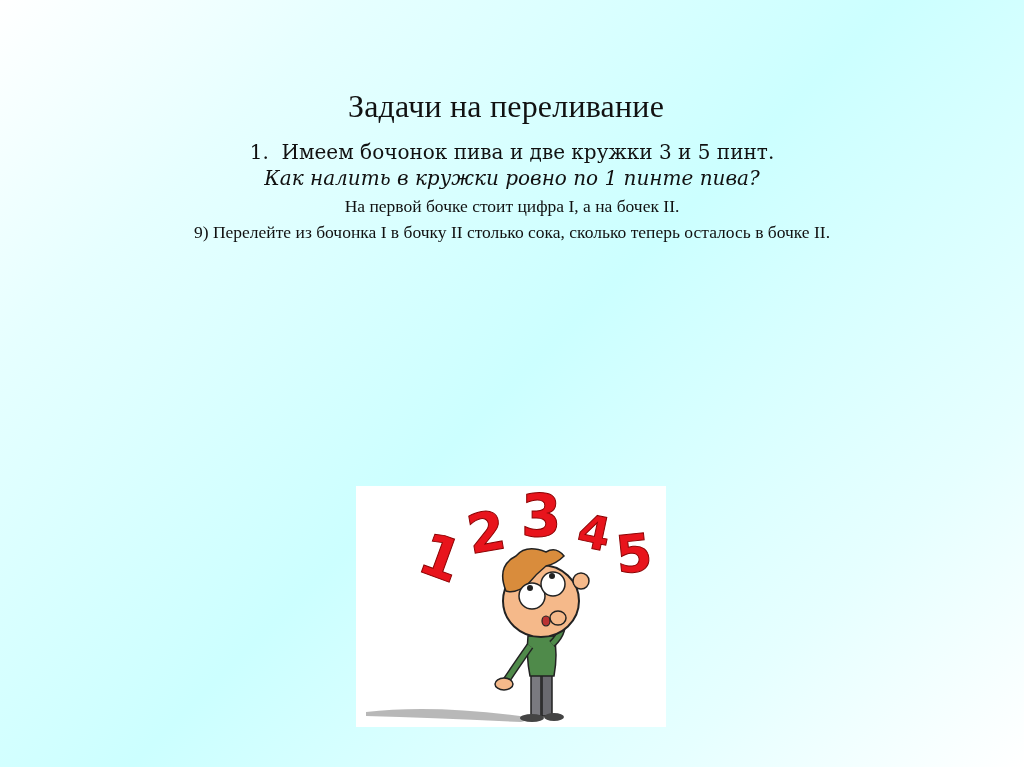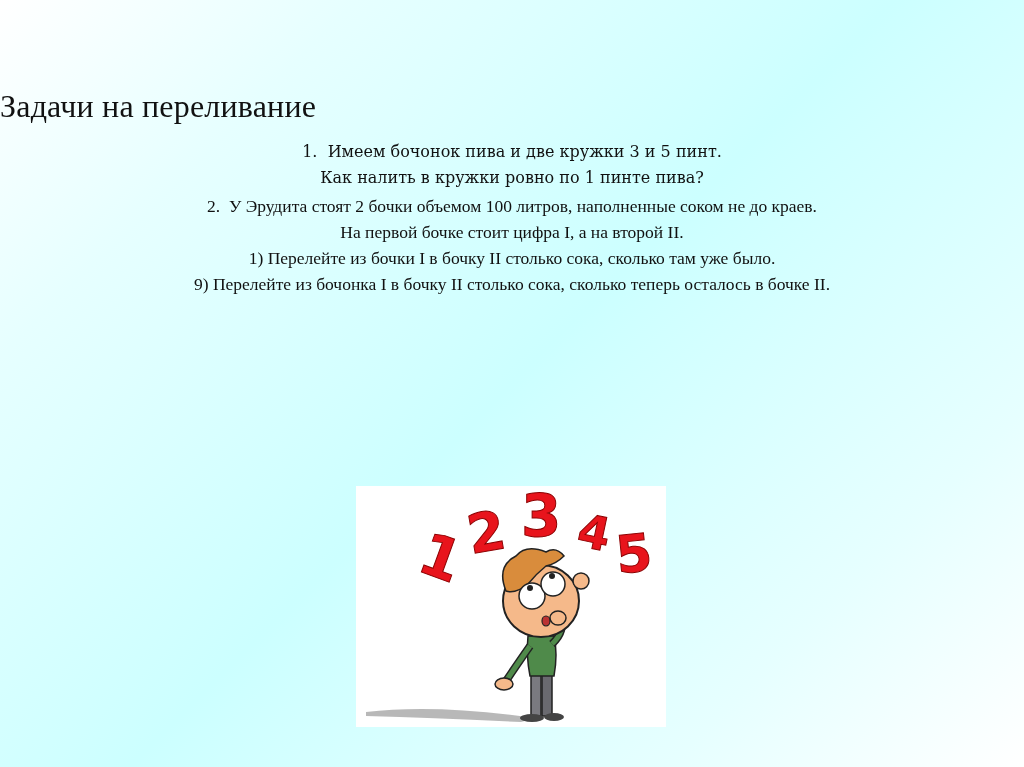--- a/index.html
+++ b/index.html
@@ -4,55 +4,51 @@
   <style>
     html, body { margin: 0; padding: 0; }
     body {
       width: 1024px; height: 767px; overflow: hidden; position: relative;
       background: linear-gradient(135deg, #ffffff 0%, #e6ffff 20%, #ccffff 50%, #e6ffff 80%, #ffffff 100%);
       font-family: "DejaVu Serif", "Liberation Serif", serif;
       color: #111;
     }
     .slide-title {
       position: absolute; left: 0; width: 964px; top: 88px;
-      font-size: 32px; font-weight: normal; margin: 0;
+      text-align: center; font-size: 32px; font-weight: normal; margin: 0;
       font-family: "Liberation Serif", "DejaVu Serif", serif;
       letter-spacing: 0.2px;
+      padding-left: 24px;
     }
     .body-text {
       position: absolute; left: 120px; width: 784px; top: 140px;
       text-align: center; font-size: 17.5px; line-height: 24px;
       font-family: "Liberation Serif", "DejaVu Serif", serif;
     }
     .body-text p { margin: 0 0 2px 0; }
-    .body-text p.gap { margin-bottom: 4px; }
-    .p1 { font-family: "DejaVu Serif", serif; font-size: 16px; }
+    .body-text p.gap { margin-bottom: 4px; font-style: italic; }
+    .p1 { font-family: "DejaVu Serif", serif; font-size: 20px; }
     .illustration {
       position: absolute; left: 356px; top: 486px; width: 310px; height: 241px;
       background: #ffffff;
     }
     .illustration svg { display: block; }
   </style>
 </head>
 <body>
 
 <h1 class="slide-title">Задачи на переливание</h1>
 
 <div class="body-text">
   <p class="p1">
     <span>1.</span>&nbsp;
     <span>Имеем бочонок пива и две кружки 3 и 5 пинт.</span>
   </p>
   <p class="p1 gap">Как налить в кружки ровно по 1 пинте пива?</p>
-  <p>
-    <span>2.</span>&nbsp;
-    <span>У Эрудита стоят 2 бочки объемом 100 литров, наполненные соком не до краев.</span>
-  </p>
-  <p>На первой бочке стоит цифра I, а на второй II.</p>
-  <p>1) Перелейте из бочки I в бочку II столько сока, сколько там уже было.</p>
+  <p>На первой бочке стоит цифра I, а на бочек II.</p>
   <p>9) Перелейте из бочонка I в бочку II столько сока, сколько теперь осталось в бочке II.</p>
 </div>
 
 <div class="illustration">
   <svg width="310" height="241" viewBox="0 0 310 241" xmlns="http://www.w3.org/2000/svg">
 
     <g fill="#e8141c" stroke="#8a0000" stroke-width="1" font-family="DejaVu Sans, sans-serif" font-weight="bold">
       <text x="65" y="90" font-size="58" transform="rotate(20 80 70)">1</text>
       <text x="112" y="66" font-size="54" transform="rotate(-10 125 50)">2</text>
       <text x="165" y="50" font-size="58">3</text>

